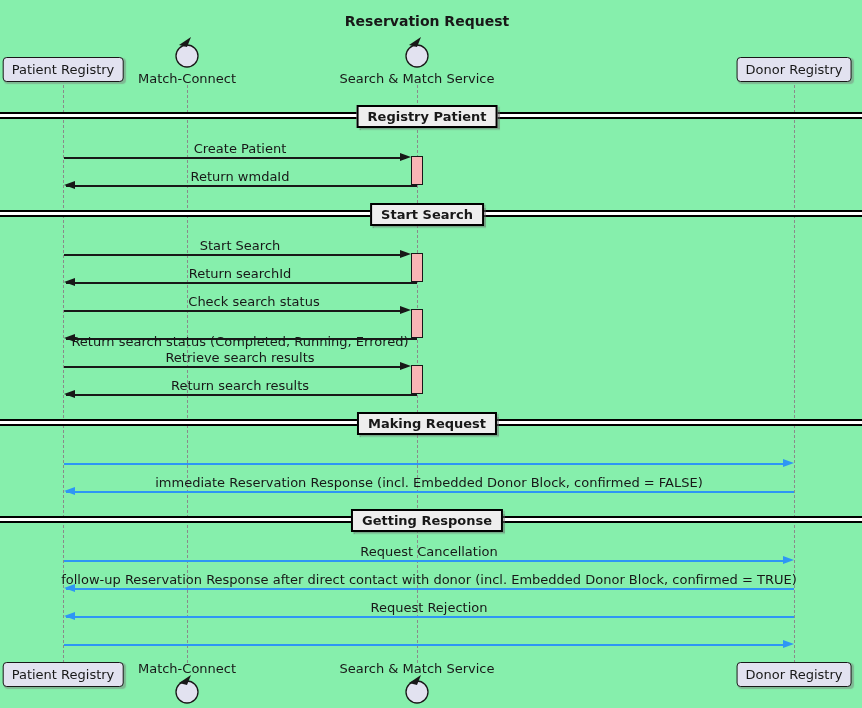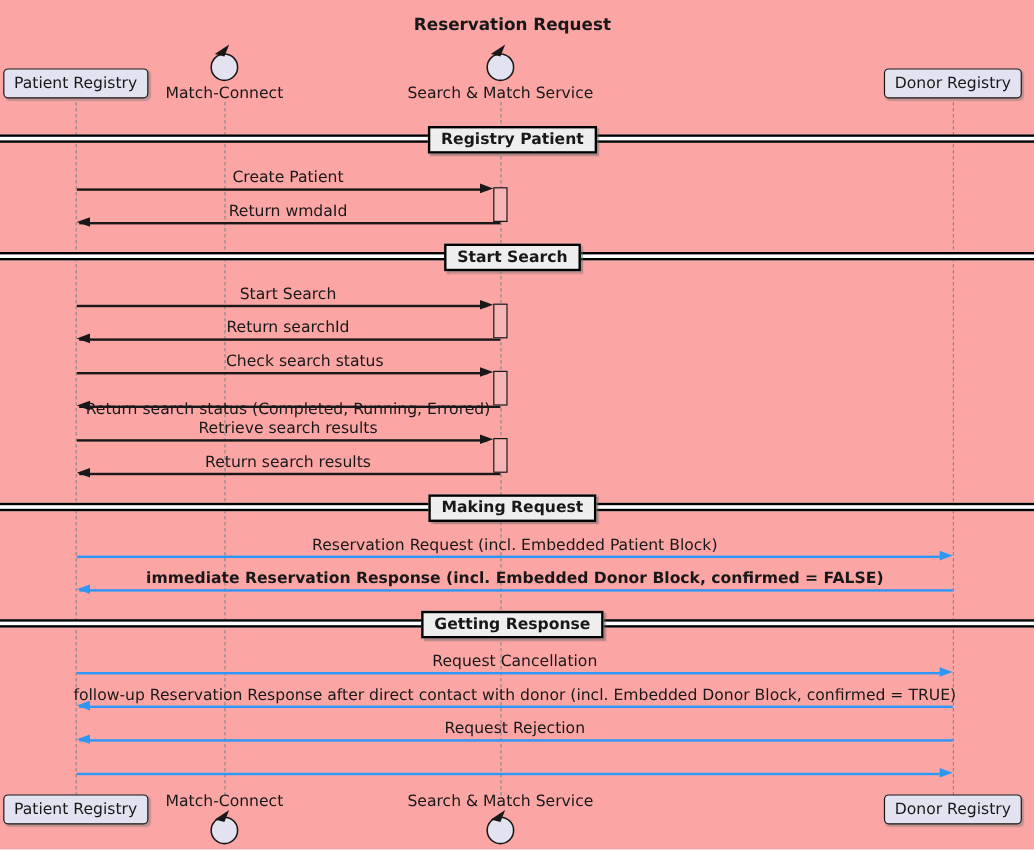--- a/index.html
+++ b/index.html
@@ -1,19 +1,19 @@
 <!DOCTYPE html>
 <html><head>
 <meta charset="utf-8">
 <style>
   * { margin:0; padding:0; box-sizing:border-box; }
   html,body { background:#ffffff; }
   body { font-family:"DejaVu Sans","Liberation Sans",sans-serif; }
   .diagram {
-    position:relative; width:862px; height:708px; background:#fca5a5;
+    position:relative; width:862px; height:708px; background:#86efac;
     overflow:hidden; font-size:13px; color:#181818;
   }
   .title {
     position:absolute; left:427px; top:13px; transform:translateX(-50%);
     font-weight:bold; font-size:14px; white-space:nowrap;
   }
   .lifeline {
     position:absolute; width:0; border-left:1px dashed #8a8a8a; top:85px; height:578px;
   }
   .pbox {
@@ -122,25 +122,24 @@
   <div class="ah r" style="left:400px; top:362px;"></div>
 
   <div class="msg-label" style="left:240px; top:378px;">Return search results</div>
   <div class="msg-line" style="left:66px; top:394px; width:351px;"></div>
   <div class="ah l" style="left:64px; top:390px;"></div>
   <div class="act" style="top:365px;"></div>
 
   <div class="divider-rule" style="top:419px;"></div>
   <div class="divider-label" style="top:412px;">Making Request</div>
 
-  <div class="msg-label" style="left:429px; top:447px;">Reservation Request (incl. Embedded Patient Block)</div>
   <div class="msg-line blue" style="left:64px; top:463px; width:719px;"></div>
   <div class="ah r blue" style="left:783px; top:459px;"></div>
 
-  <div class="msg-label" style="left:429px; top:475px;font-weight:bold;">immediate Reservation Response (incl. Embedded Donor Block, confirmed = FALSE)</div>
+  <div class="msg-label" style="left:429px; top:475px;">immediate Reservation Response (incl. Embedded Donor Block, confirmed = FALSE)</div>
   <div class="msg-line blue" style="left:66px; top:491px; width:728px;"></div>
   <div class="ah l blue" style="left:64px; top:487px;"></div>
 
   <div class="divider-rule" style="top:516px;"></div>
   <div class="divider-label" style="top:509px;">Getting Response</div>
 
   <div class="msg-label" style="left:429px; top:544px;">Request Cancellation</div>
   <div class="msg-line blue" style="left:64px; top:560px; width:719px;"></div>
   <div class="ah r blue" style="left:783px; top:556px;"></div>
 

